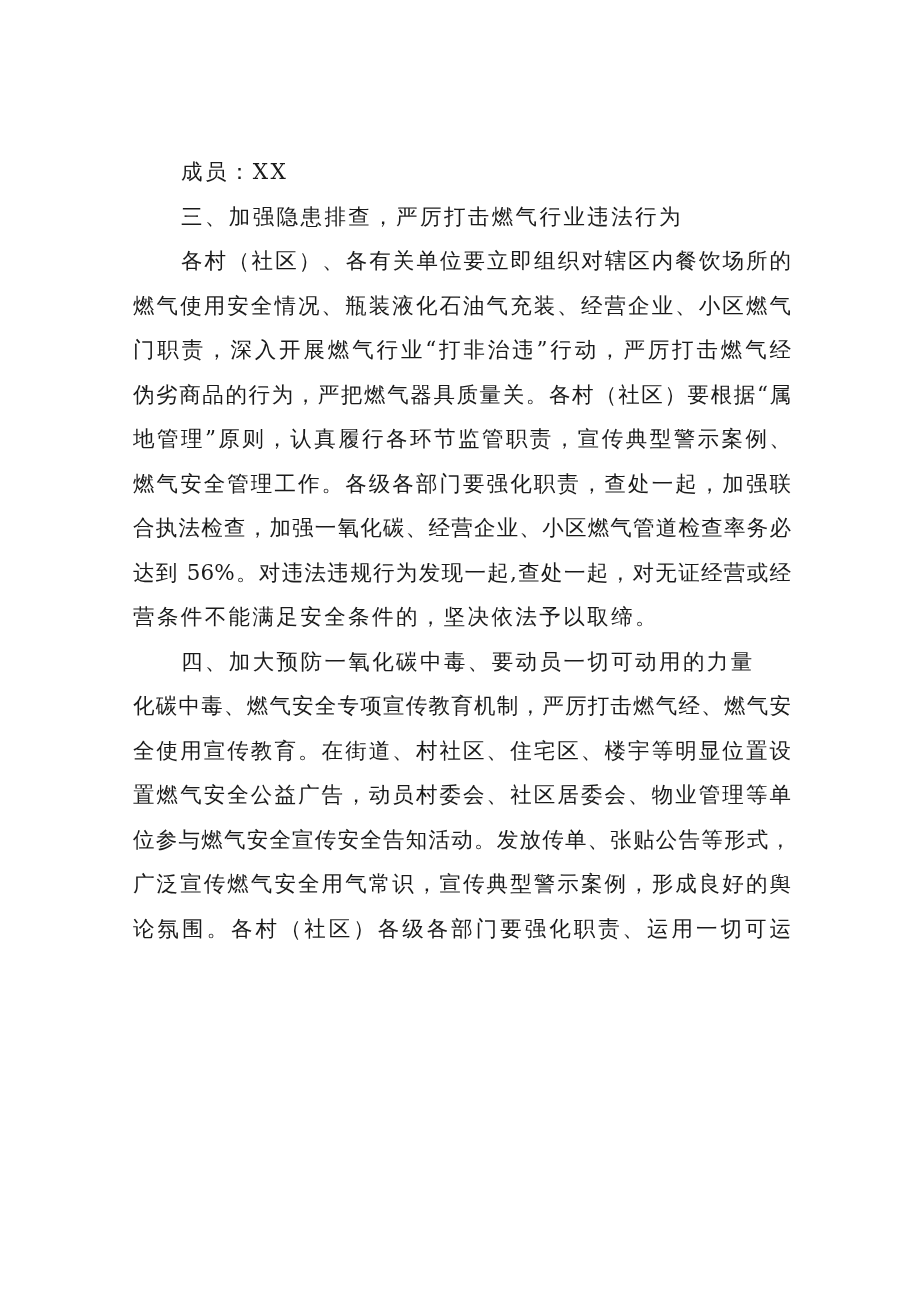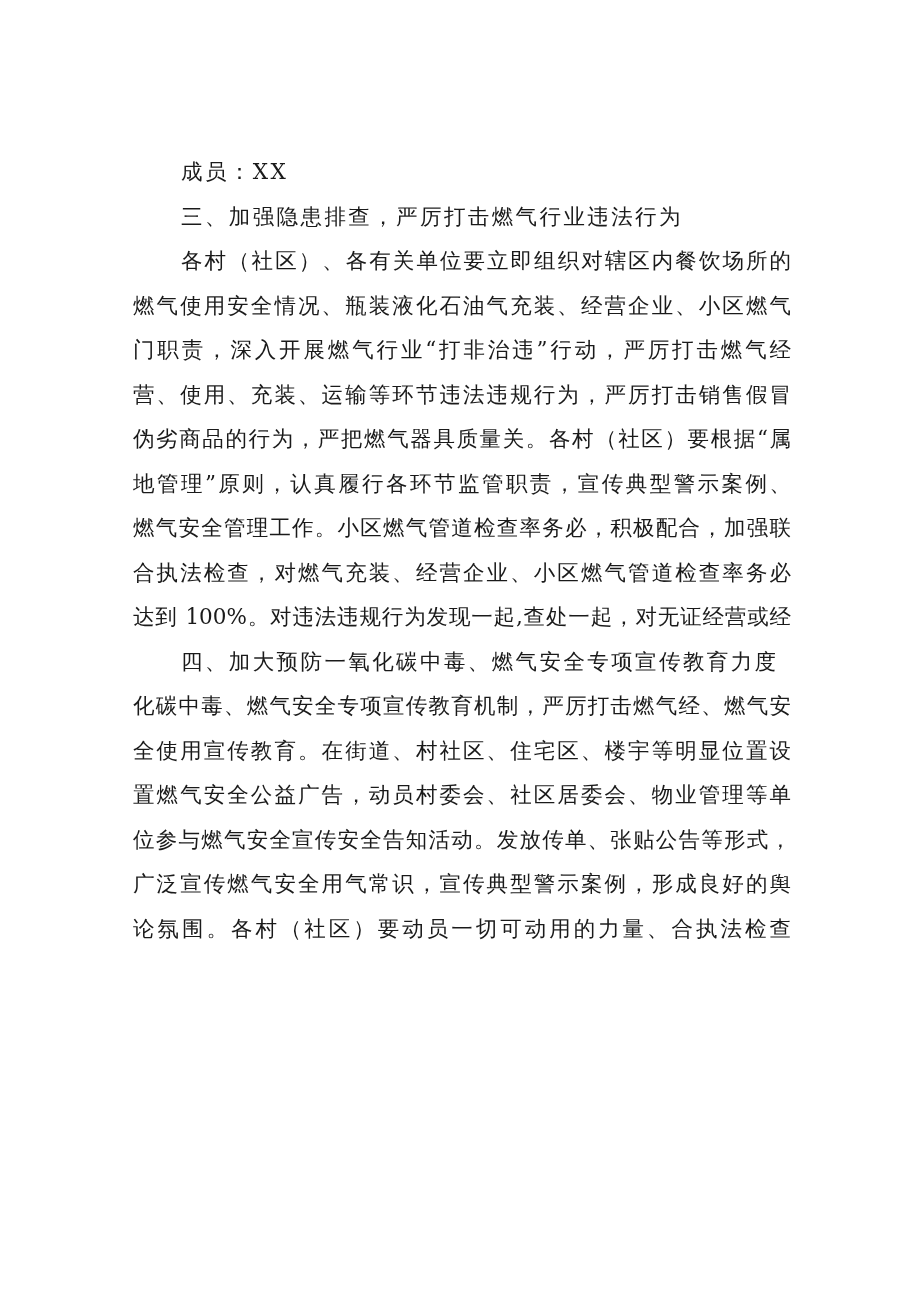--- a/index.html
+++ b/index.html
@@ -21,27 +21,27 @@
 </head>
 <body>
 
 <div class="page">
   <div class="text-block" id="text-block">
       <span class="line indent last">成员：XX</span>
       <span class="line indent last">三、加强隐患排查，严厉打击燃气行业违法行为</span>
       <span class="line indent">各村（社区）、各有关单位要立即组织对辖区内餐饮场所的</span>
       <span class="line">燃气使用安全情况、瓶装液化石油气充装、经营企业、小区燃气</span>
       <span class="line">门职责，深入开展燃气行业“打非治违”行动，严厉打击燃气经</span>
-      <span class="line">营、使用、充装、运输等环节违法违规行为，严厉打击销售假冒</span>
       <span class="line">伪劣商品的行为，严把燃气器具质量关。各村（社区）要根据“属</span>
       <span class="line">地管理”原则，认真履行各环节监管职责，宣传典型警示案例、</span>
-      <span class="line">燃气安全管理工作。小区燃气管道检查率务必，积极配合，加强联</span>
-      <span class="line">合执法检查，对燃气充装、经营企业、小区燃气管道检查率务必</span>
-      <span class="line">达到 100%。对违法违规行为发现一起,查处一起，对无证经营或经</span>
-      <span class="line indent last">四、加大预防一氧化碳中毒、燃气安全专项宣传教育力度</span>
+      <span class="line">燃气安全管理工作。各级各部门要强化职责，查处一起，加强联</span>
+      <span class="line">合执法检查，加强一氧化碳、经营企业、小区燃气管道检查率务必</span>
+      <span class="line">达到 56%。对违法违规行为发现一起,查处一起，对无证经营或经</span>
+      <span class="line last">营条件不能满足安全条件的，坚决依法予以取缔。</span>
+      <span class="line indent last">四、加大预防一氧化碳中毒、要动员一切可动用的力量</span>
       <span class="line">化碳中毒、燃气安全专项宣传教育机制，严厉打击燃气经、燃气安</span>
       <span class="line">全使用宣传教育。在街道、村社区、住宅区、楼宇等明显位置设</span>
       <span class="line">置燃气安全公益广告，动员村委会、社区居委会、物业管理等单</span>
       <span class="line">位参与燃气安全宣传安全告知活动。发放传单、张贴公告等形式，</span>
       <span class="line">广泛宣传燃气安全用气常识，宣传典型警示案例，形成良好的舆</span>
-      <span class="line">论氛围。各村（社区）要动员一切可动用的力量、合执法检查</span>
+      <span class="line">论氛围。各村（社区）各级各部门要强化职责、运用一切可运</span>
     </div>
 </div>
 
 </body></html>

